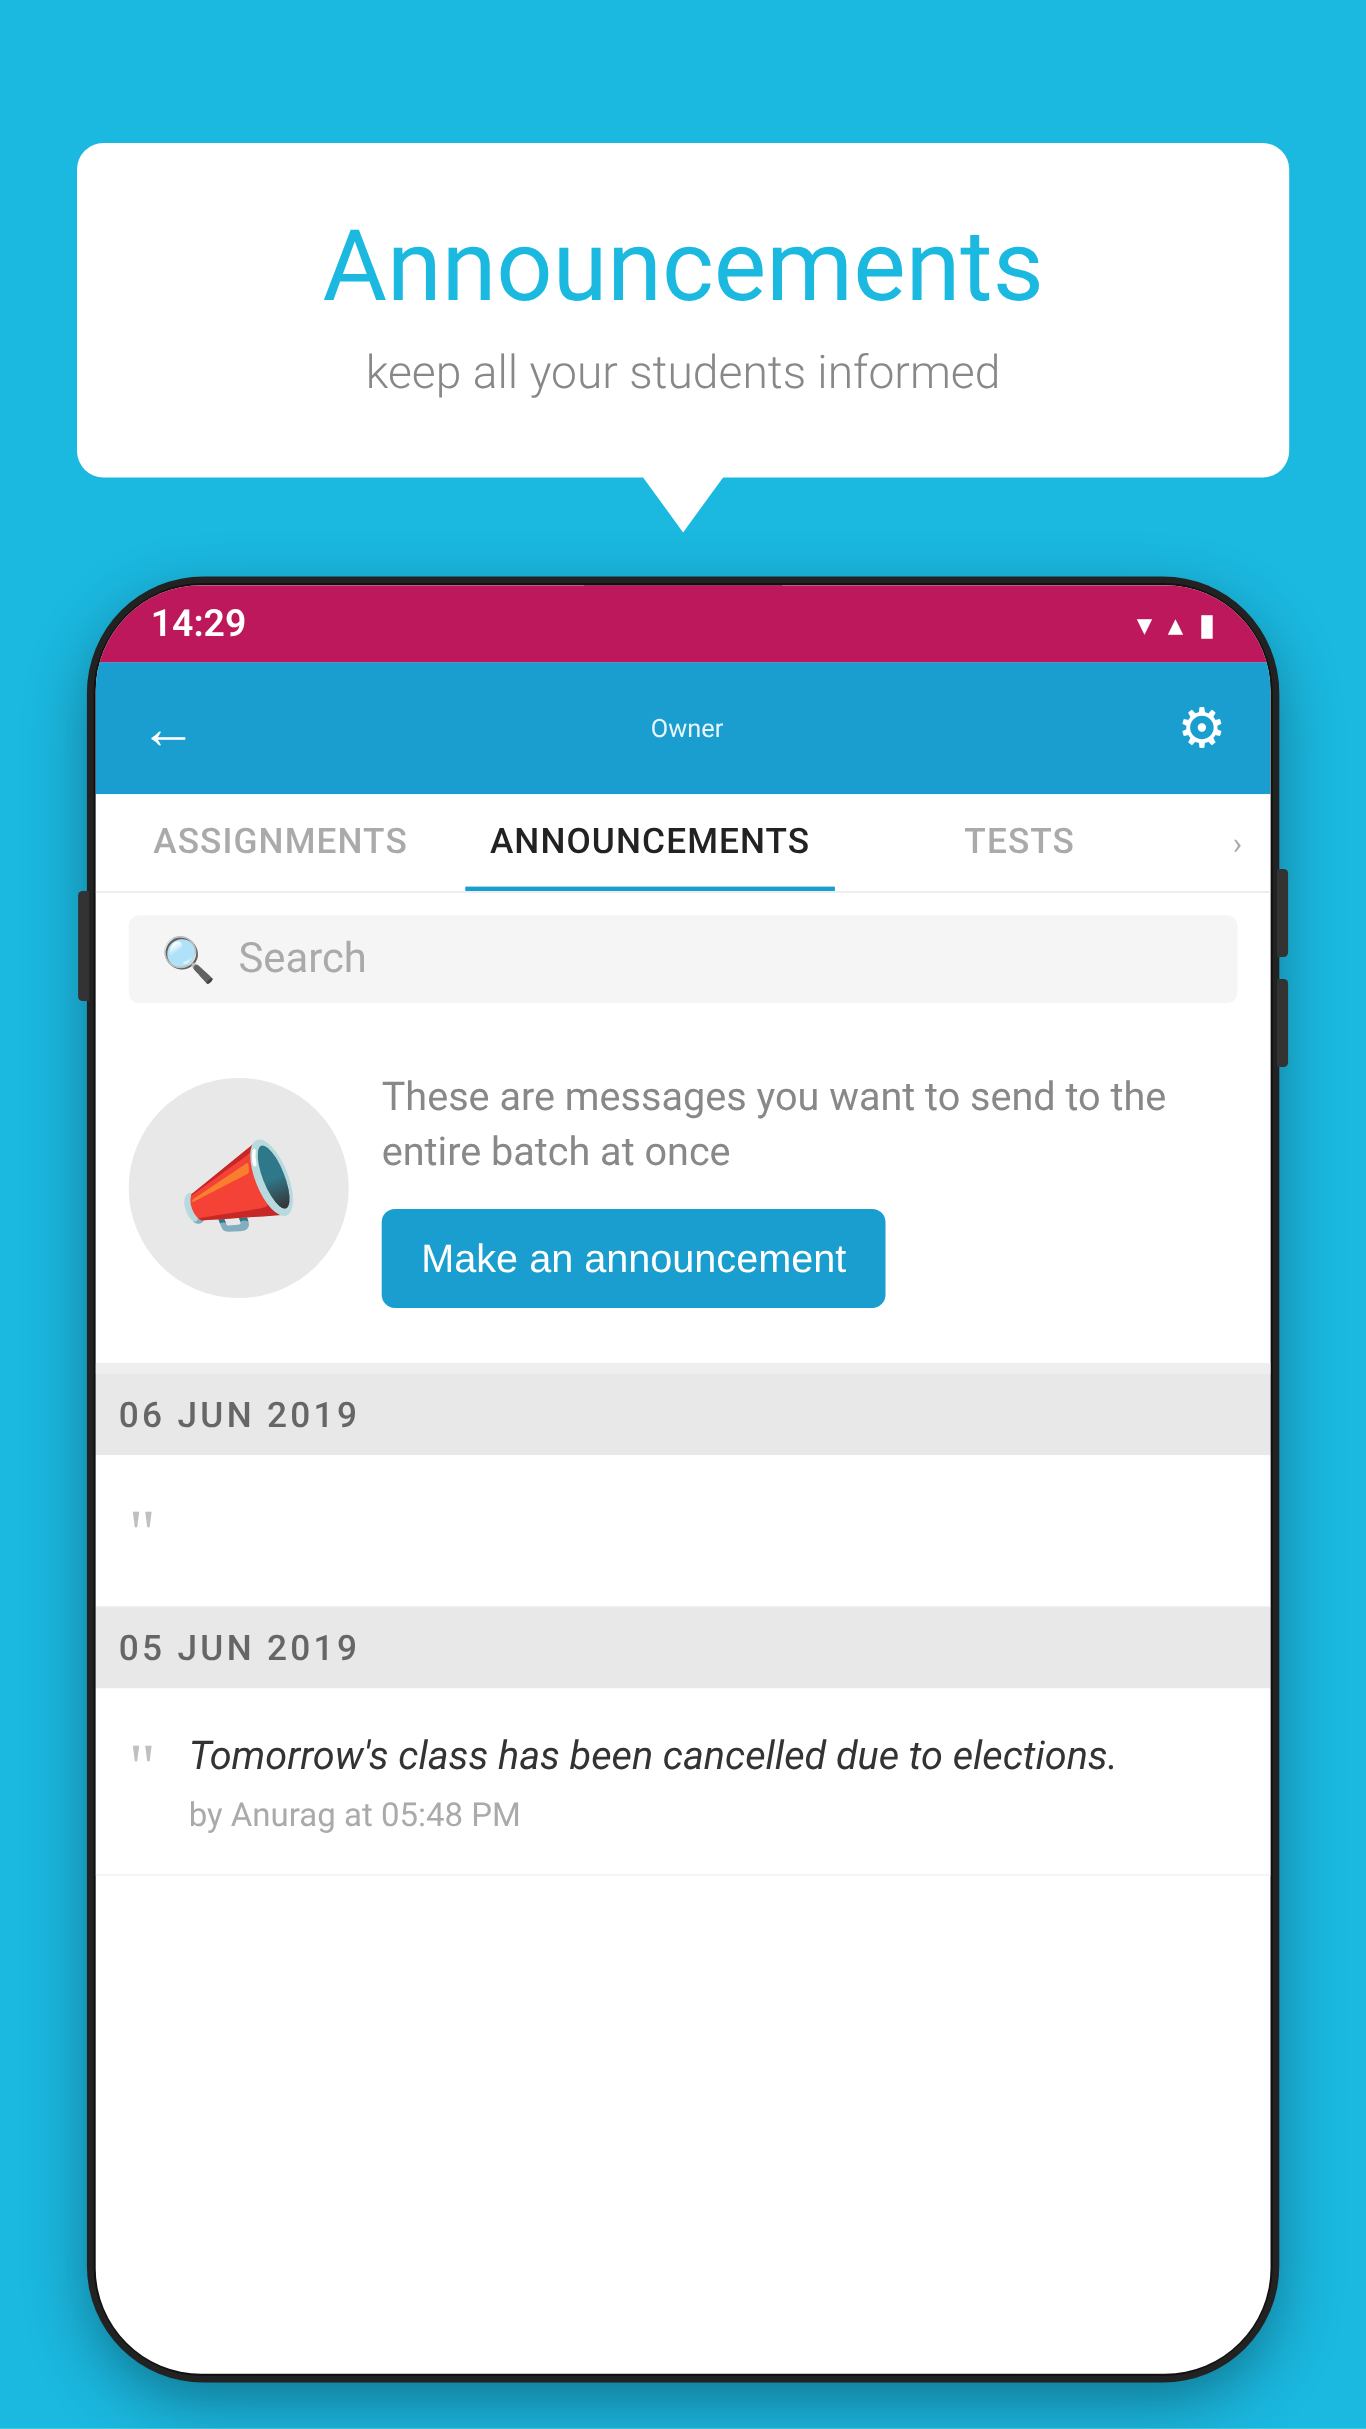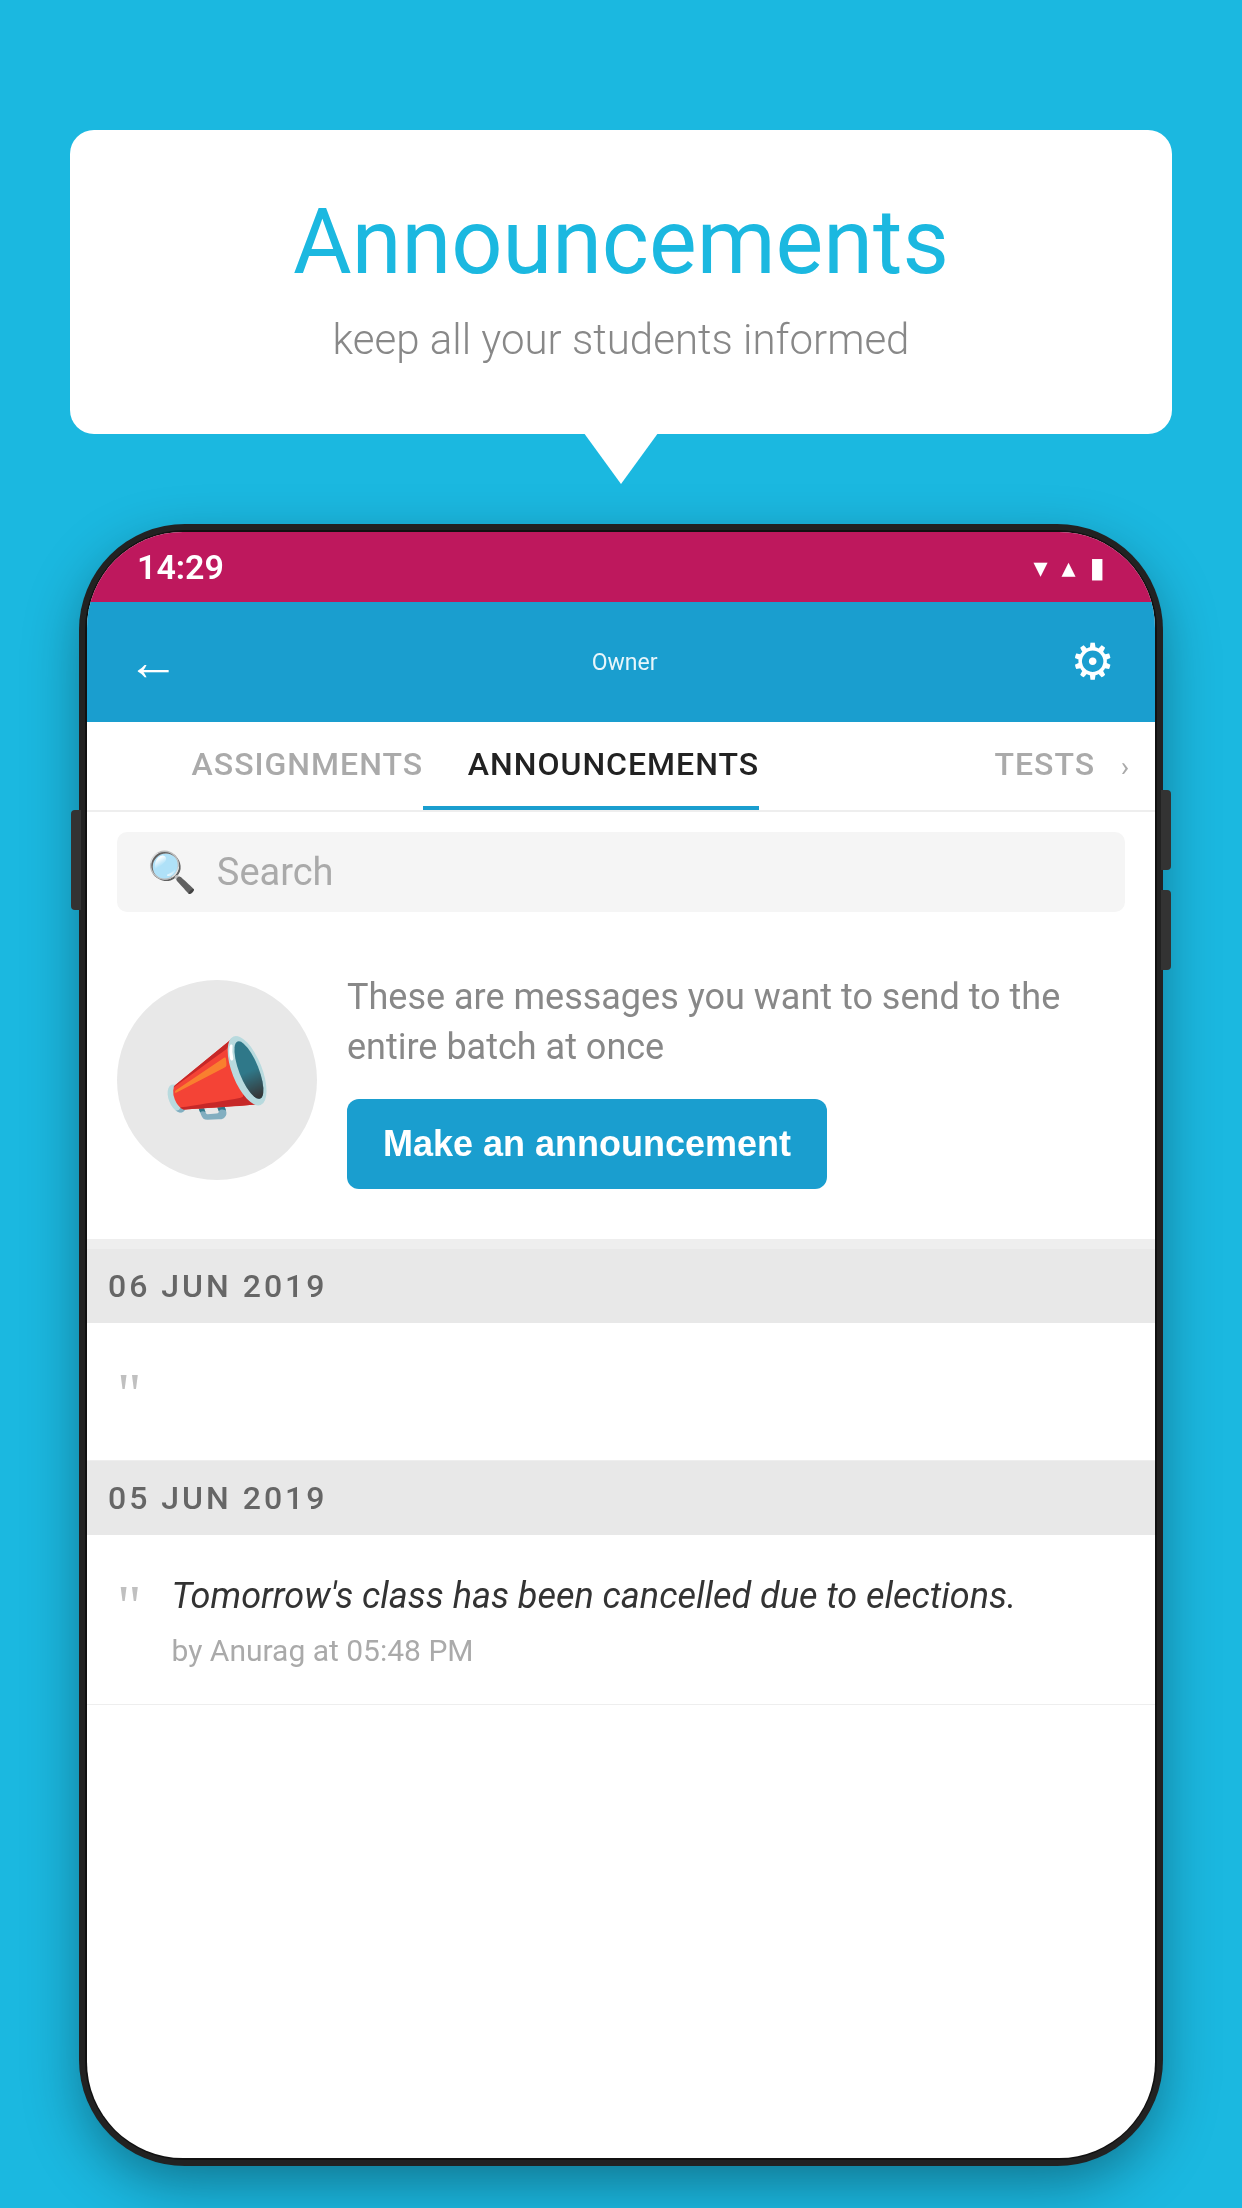--- a/index.html
+++ b/index.html
@@ -167,21 +167,21 @@
       background: white;
       display: flex;
       height: 90px;
       border-bottom: 2px solid #eee;
     }
 
     .tab {
       flex: 1;
       display: flex;
       align-items: center;
-      justify-content: flex-end;
+      justify-content: center;
       font-size: 32px;
       font-weight: 500;
       color: #aaa;
       border-bottom: 4px solid transparent;
       letter-spacing: 1px;
     }
 
     .tab.active {
       color: #222;
       border-bottom: 4px solid #1a9ecf;
@@ -260,21 +260,21 @@
       line-height: 1.4;
     }
 
     .make-announcement-btn {
       background: #1a9ecf;
       color: white;
       border: none;
       border-radius: 12px;
       padding: 24px 36px;
       font-size: 36px;
-      font-weight: 700;
+      font-weight: 400;
       cursor: pointer;
       align-self: flex-start;
     }
 
     
     .date-separator {
       background: #e8e8e8;
       padding: 18px 21px;
       font-size: 32px;
       color: #666;

